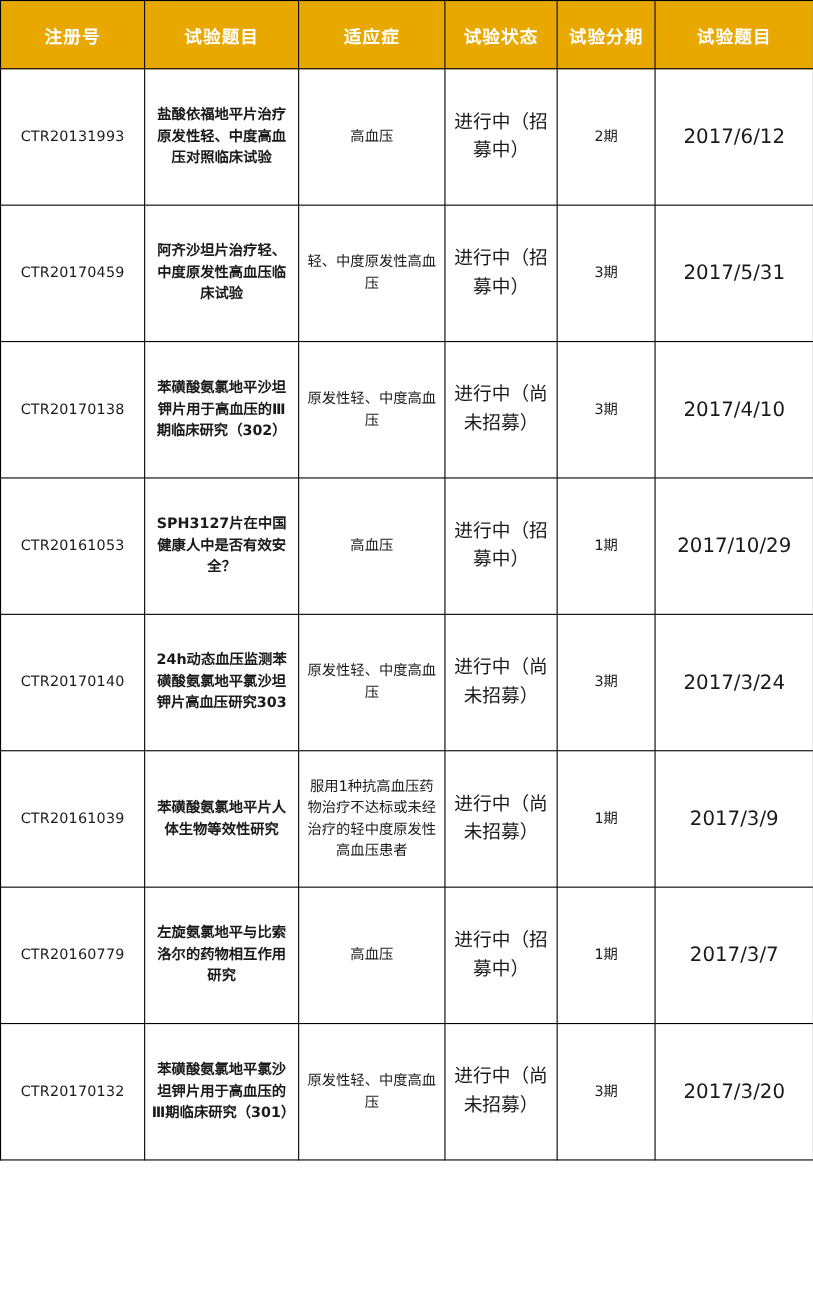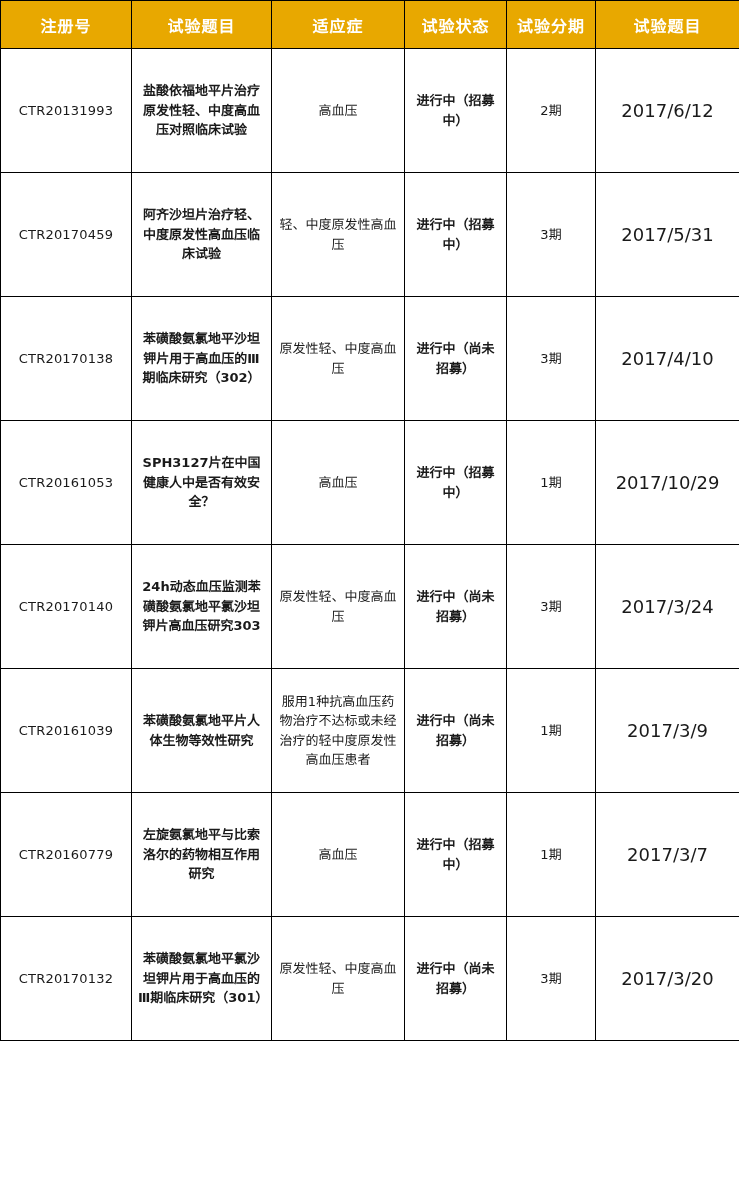--- a/index.html
+++ b/index.html
@@ -25,21 +25,21 @@
     vertical-align: middle;
     text-align: center;
     padding: 4px 6px;
     box-sizing: border-box;
   }
   thead th {
     background: #E8A800;
     color: #ffffff;
     font-size: 16px;
     font-weight: bold;
-    height: 48px;
+    height: 62px;
     letter-spacing: 1px;
   }
   tbody td {
     font-size: 13.5px;
     line-height: 1.5;
     height: 124px;
   }
   td.reg-no {
     font-weight: normal;
     font-size: 13px;
@@ -47,22 +47,21 @@
   }
   td.title {
     font-weight: bold;
     font-size: 13px;
     text-align: center;
   }
   td.indication {
     font-size: 13px;
   }
   td.status {
-    font-size: 13px;
-    font-weight: bold;
+    font-size: 17px;
   }
   td.phase {
     font-size: 13px;
   }
   td.date {
     font-size: 18px;
   }
   
   col.c0 { width: 131px; }
   col.c1 { width: 140px; }

